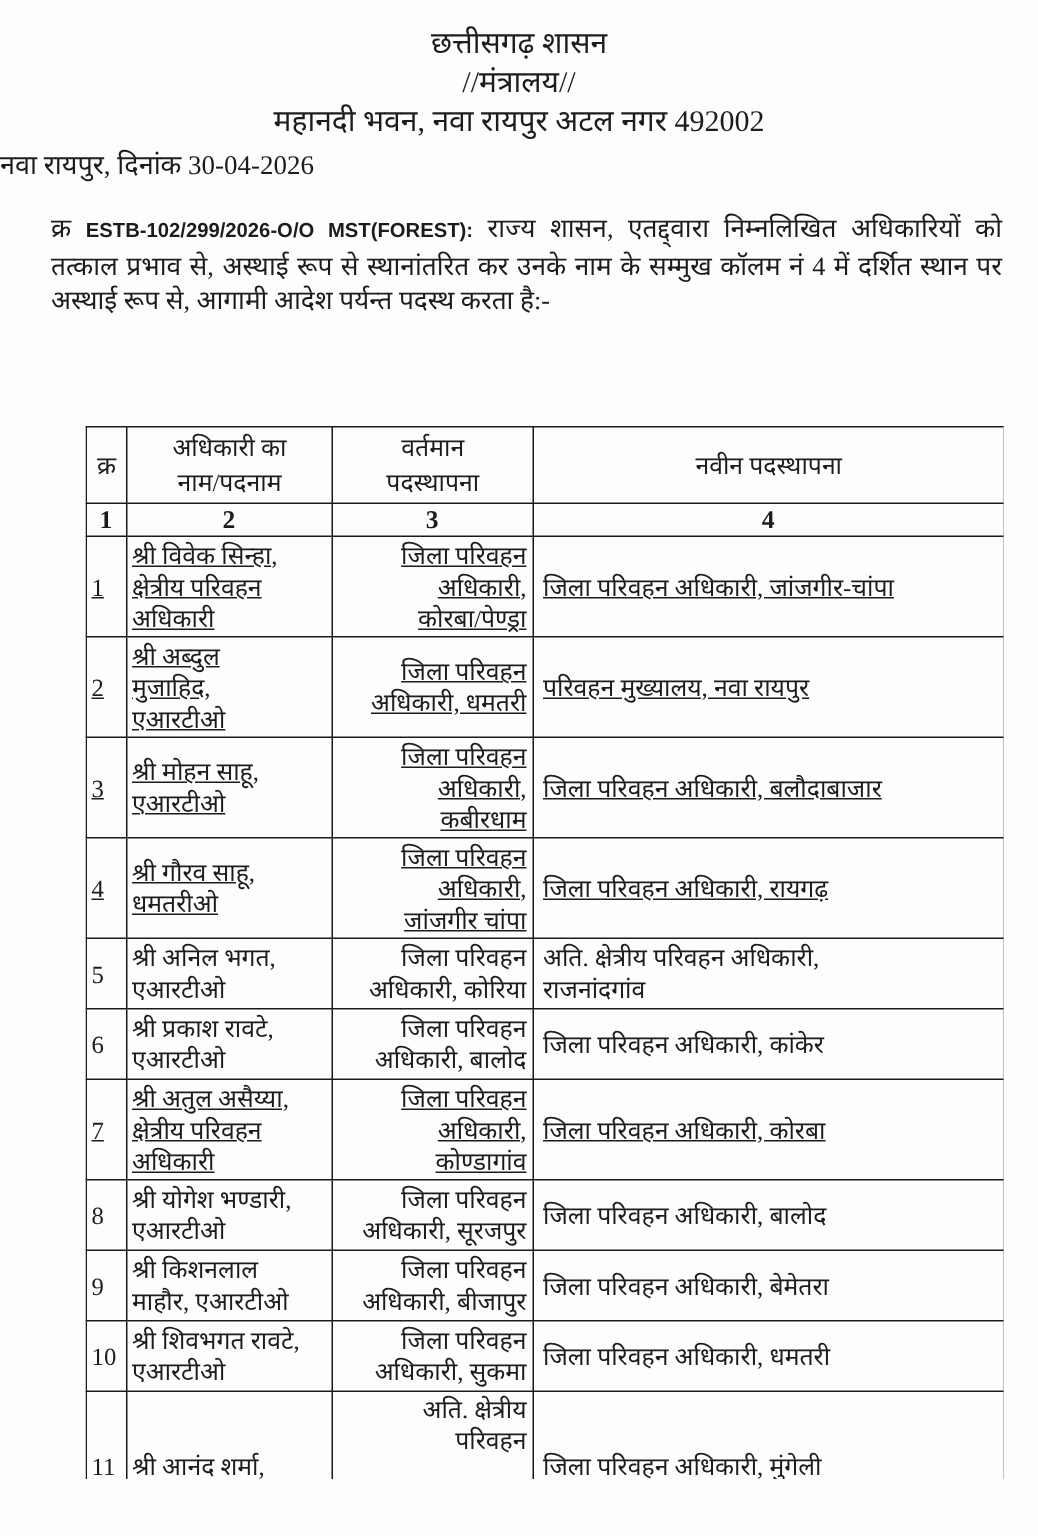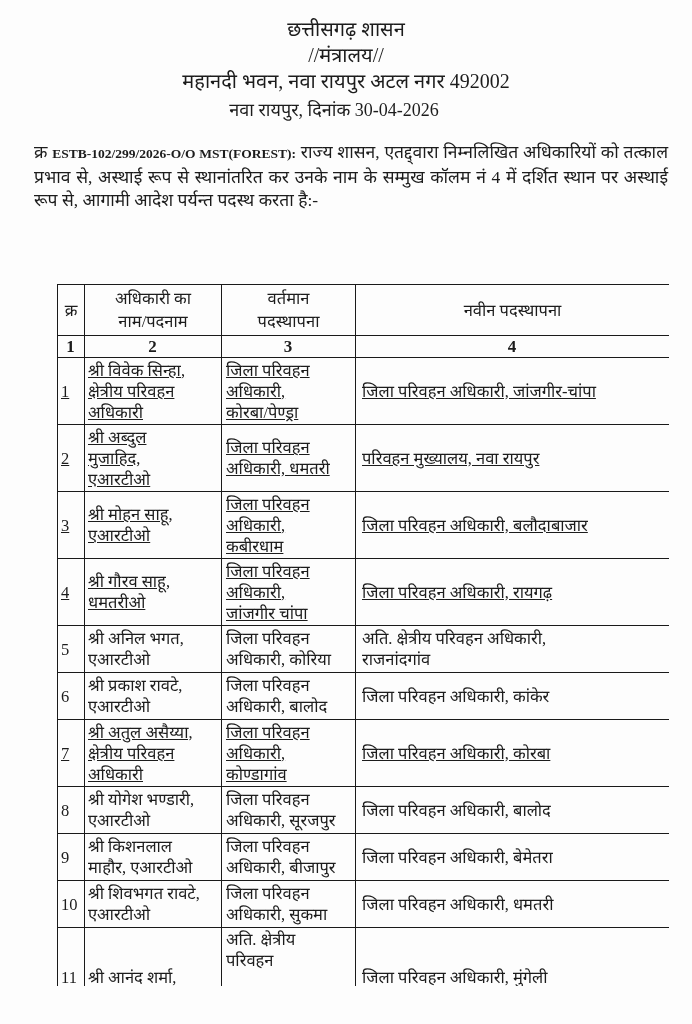--- a/index.html
+++ b/index.html
@@ -18,31 +18,31 @@
   .doc-header {
     padding-top: 16px;
     text-align: center;
     line-height: 26px;
     font-size: 20px;
   }
   .doc-header div { white-space: nowrap; }
   .dateline {
     margin-top: 3px;
     padding-right: 24px;
-    text-align: center;
+    text-align: left;
     font-size: 18px;
   }
   .order-para {
     margin: 20px 24px 0 34px;
     font-size: 17.5px;
     line-height: 23.5px;
     text-align: justify;
   }
   .ref-no {
-    font-family: Liberation Serif, serif;
+    font-family: Liberation Sans, sans-serif;
     font-weight: bold;
     font-size: 13.5px;
     letter-spacing: 0px;
   }
   .table-wrap {
     position: absolute;
     left: 57px; top: 284px;
     width: 612px;
     max-height: 702px;
     overflow: hidden;
@@ -62,21 +62,21 @@
     vertical-align: middle;
     font-weight: normal;
     line-height: 21px;
     padding: 1px 4px 1px 3px;
     white-space: pre-line;
     overflow: hidden;
   }
   tr.head-row th { text-align: center; height: 50px; line-height: 23px; padding: 2px; }
   tr.num-row td { text-align: center; font-weight: bold; height: 22px; line-height: 18px; font-size: 17px; }
   td.sn { text-align: left; padding-left: 3px; }
-  td.cur { padding-left: 4px; }
+  td.cur { padding-left: 4px; text-align: right; }
   td.new { padding-left: 6px; margin-left: 23px; }
   tr.r3 td { height: 67px; text-decoration: underline; }
   tr.r2l td { height: 47px; }
   tr.last td { height: 100px; }
   tr.last td.cur { vertical-align: top; }
 </style>
 </head>
 <body>
 
 <div class="page">

